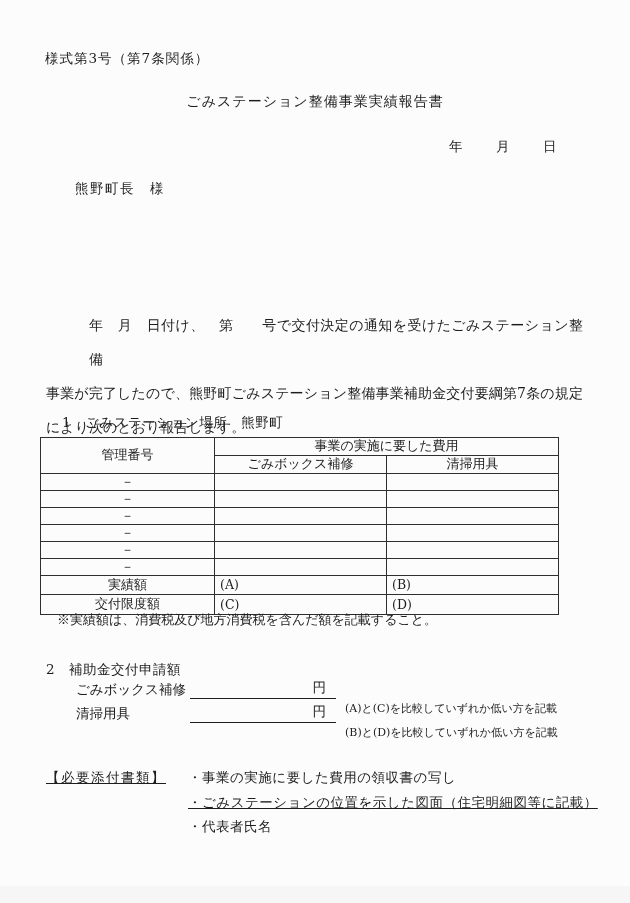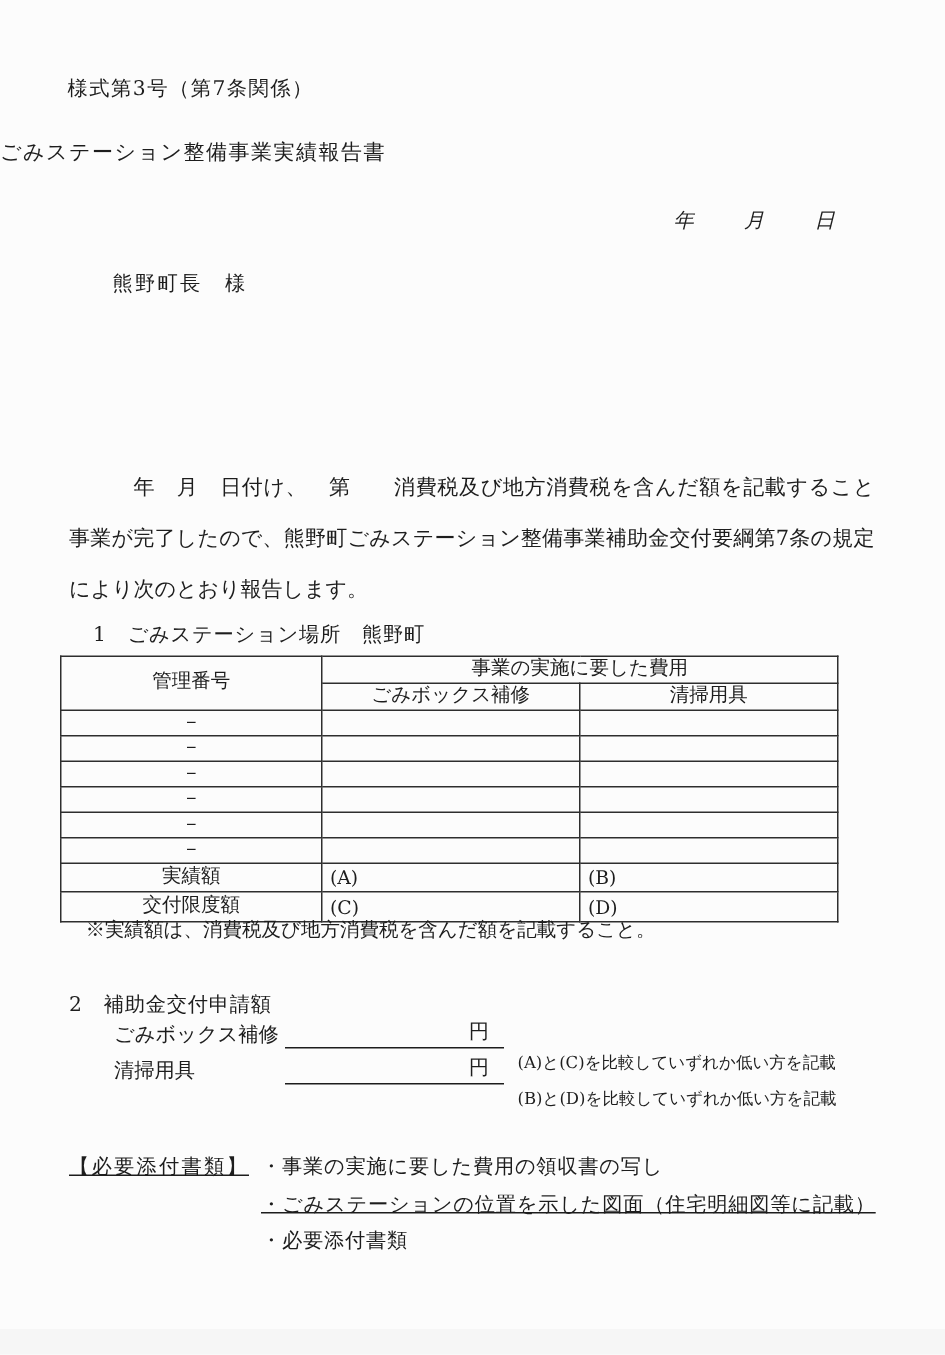--- a/index.html
+++ b/index.html
@@ -9,22 +9,22 @@
     font-family:"DejaVu Serif","Liberation Serif",serif;
     color:#1d1d1d;
   }
   .page {
     position:relative; width:630px; height:886px;
     background:#fcfcfc; overflow:hidden;
   }
   .abs { position:absolute; white-space:nowrap; }
 
   .form-number { left:45px; top:50px; font-size:13.5px; letter-spacing:1px; }
-  .doc-title   { left:0; right:0; top:93px; font-size:14px; letter-spacing:1px;font-family:Liberation Mono, monospace; }
-  .date-line   { left:449px; top:138px; font-size:13.5px; letter-spacing:10px;font-style:italic; }
+  .doc-title   { left:0; right:0; top:93px; text-align:center; font-size:14px; letter-spacing:1px;font-family:Liberation Mono, monospace; }
+  .date-line   { left:449px; top:138px; font-size:13.5px; letter-spacing:10px; }
   .addressee   { left:75px;  top:180px; font-size:13.5px; letter-spacing:1.5px; }
 
   .signature   { left:314px; top:219px; font-size:14px; line-height:21.5px; letter-spacing:6px; }
   .signature div { white-space:nowrap; }
 
   .body-par { left:46px; top:308px; width:537px; font-size:14px; line-height:34px; white-space:normal; }
   .body-par .jline { text-align:justify; text-align-last:justify; }
   .body-par .indent { padding-left:43px; }
 
   .s1-heading { left:46px; top:414px; font-size:13.5px; letter-spacing:0.5px;margin-left:16px; }
@@ -55,41 +55,41 @@
   .apply-row-2 { top:705px; }
   .apply-label { position:absolute; left:0; top:0; white-space:nowrap; }
   .apply-blank {
     position:absolute; left:114px; top:-2px; width:146px; height:20px;
     border-bottom:1px solid #1d1d1d; text-align:right; padding-right:10px;
     box-sizing:border-box; white-space:nowrap;
   }
   .apply-note { position:absolute; left:269px; top:20px; font-size:11px; white-space:nowrap; }
 
   .attach-label { left:46px; top:769px; font-size:13.5px; letter-spacing:1.5px;text-decoration:underline; }
-  .attach-item  { left:174px; font-size:13.5px; letter-spacing:0.5px; }
+  .attach-item  { left:188px; font-size:13.5px; letter-spacing:0.5px; }
   .attach-item-1 { top:769px; }
   .attach-item-2 { top:794px;text-decoration:underline; }
   .attach-item-3 { top:818px; }
 </style>
 </head>
 <body>
 
 <div class="page">
 
   <div class="abs form-number">様式第3号（第7条関係）</div>
 
   <div class="abs doc-title">ごみステーション整備事業実績報告書</div>
 
   <div class="abs date-line">年　月　日</div>
 
   <div class="abs addressee">熊野町長　様</div>
 
 
   <div class="abs body-par">
-    <div class="jline indent">年　月　日付け、　第　　消費税及び地方消費税を含んだ額を記載すること</div>
+    <div class="jline indent">年　月　日付け、　第　　号で交付決定の通知を受けたごみステーション整備</div>
     <div class="jline">事業が完了したので、熊野町ごみステーション整備事業補助金交付要綱第7条の規定</div>
     <div>により次のとおり報告します。</div>
   </div>
 
   <div class="abs s1-heading">1　ごみステーション場所　熊野町</div>
 
   <table class="cost-table">
     <colgroup>
         <col class="col-a">
         <col class="col-b">
@@ -161,15 +161,15 @@
 
   <div class="apply-row apply-row-2">
     <span class="apply-label">清掃用具</span>
     <span class="apply-blank"><span>円</span></span>
     <span class="apply-note">(B)と(D)を比較していずれか低い方を記載</span>
   </div>
 
   <div class="abs attach-label">【必要添付書類】</div>
   <div class="abs attach-item attach-item-1">・事業の実施に要した費用の領収書の写し</div>
   <div class="abs attach-item attach-item-2">・ごみステーションの位置を示した図面（住宅明細図等に記載）</div>
-  <div class="abs attach-item attach-item-3">・必要添付書類</div>
+  <div class="abs attach-item attach-item-3">・代表者氏名</div>
 
 </div>
 
 </body></html>

